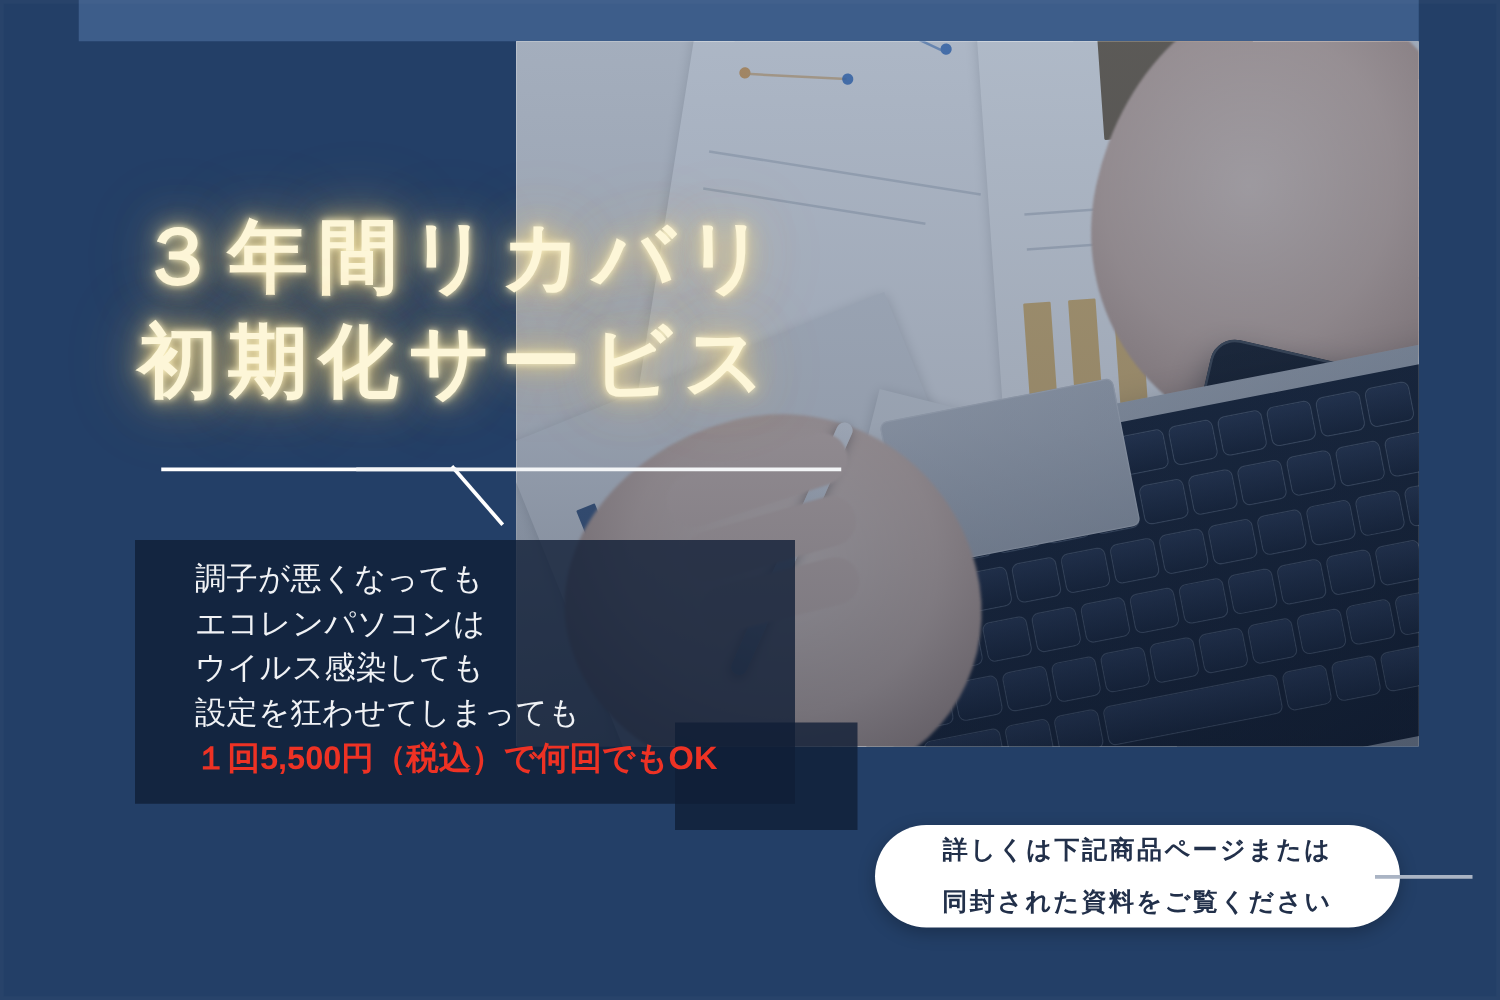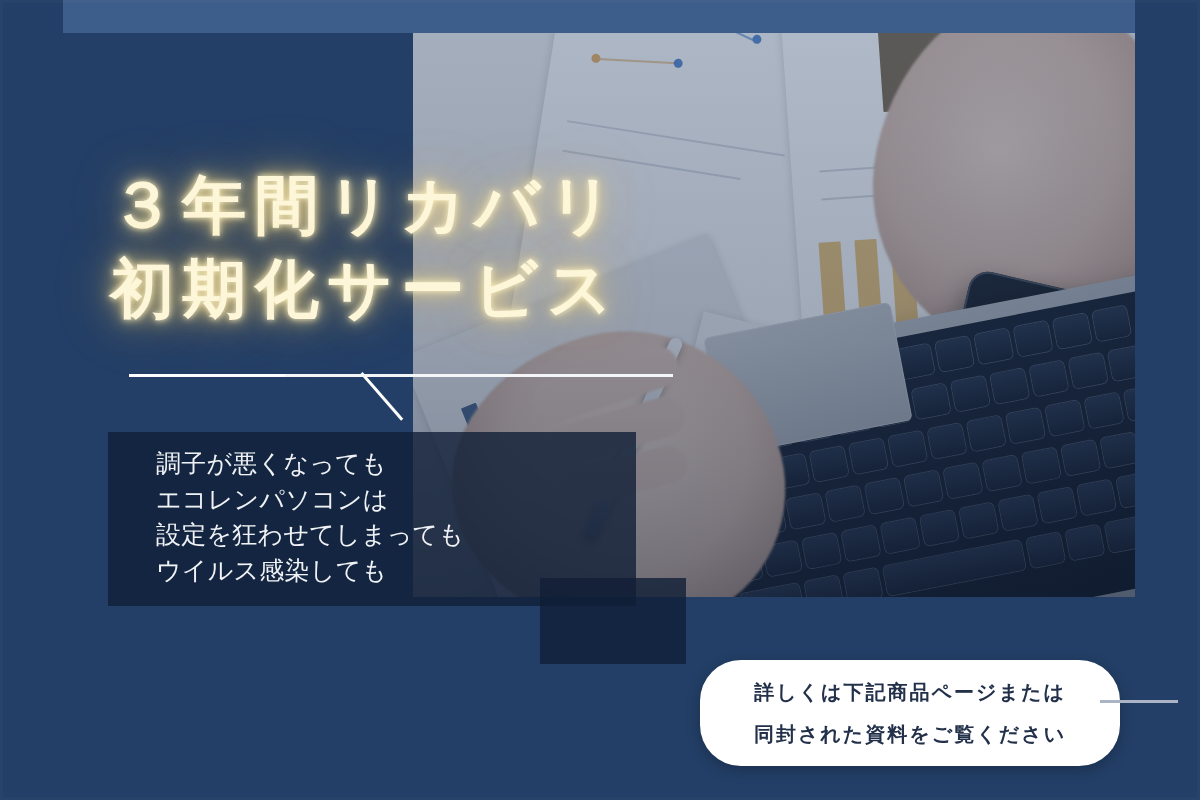--- a/index.html
+++ b/index.html
@@ -177,21 +177,21 @@
   }
   .copy-line.accent{
     color:#ee3224;
     font-weight:700;
     font-size:26px;
     letter-spacing:0;
   }
 
   
   .pill{
-    position:absolute;left:700px;top:660px;width:420px;height:106px;
+    position:absolute;left:700px;top:660px;width:420px;height:82px;
     background:#ffffff;
     border-radius:41px;
     box-shadow:0 4px 14px rgba(0,0,0,.25);
     display:flex;align-items:center;justify-content:center;
     flex-direction:column;
     gap:16px;
     font-family:Liberation Serif, serif;
   }
   .pill-line{
     color:#22304a;
@@ -377,22 +377,23 @@
   <div class="headline"><div>３年間リカバリ</div><div>初期化サービス</div></div>
 
   <div class="rule-left"></div>
   <div class="rule-elbow"></div>
   <div class="rule-right"></div>
 
   <div class="copybox-ext"></div>
   <div class="copybox">
     <div class="copy-line">調子が悪くなっても</div>
     <div class="copy-line">エコレンパソコンは</div>
+    <div class="copy-line">ウイルス感染しても</div>
     <div class="copy-line">設定を狂わせてしまっても</div>
-    <div class="copy-line">ウイルス感染しても</div>
+    <div class="copy-line accent">１回5,500円（税込）で何回でもOK</div>
   </div>
 
   <div class="pill">
     <div class="pill-line">詳しくは下記商品ページまたは</div>
     <div class="pill-line">同封された資料をご覧ください</div>
   </div>
   <div class="pill-tail"></div>
 
 </div>
 

